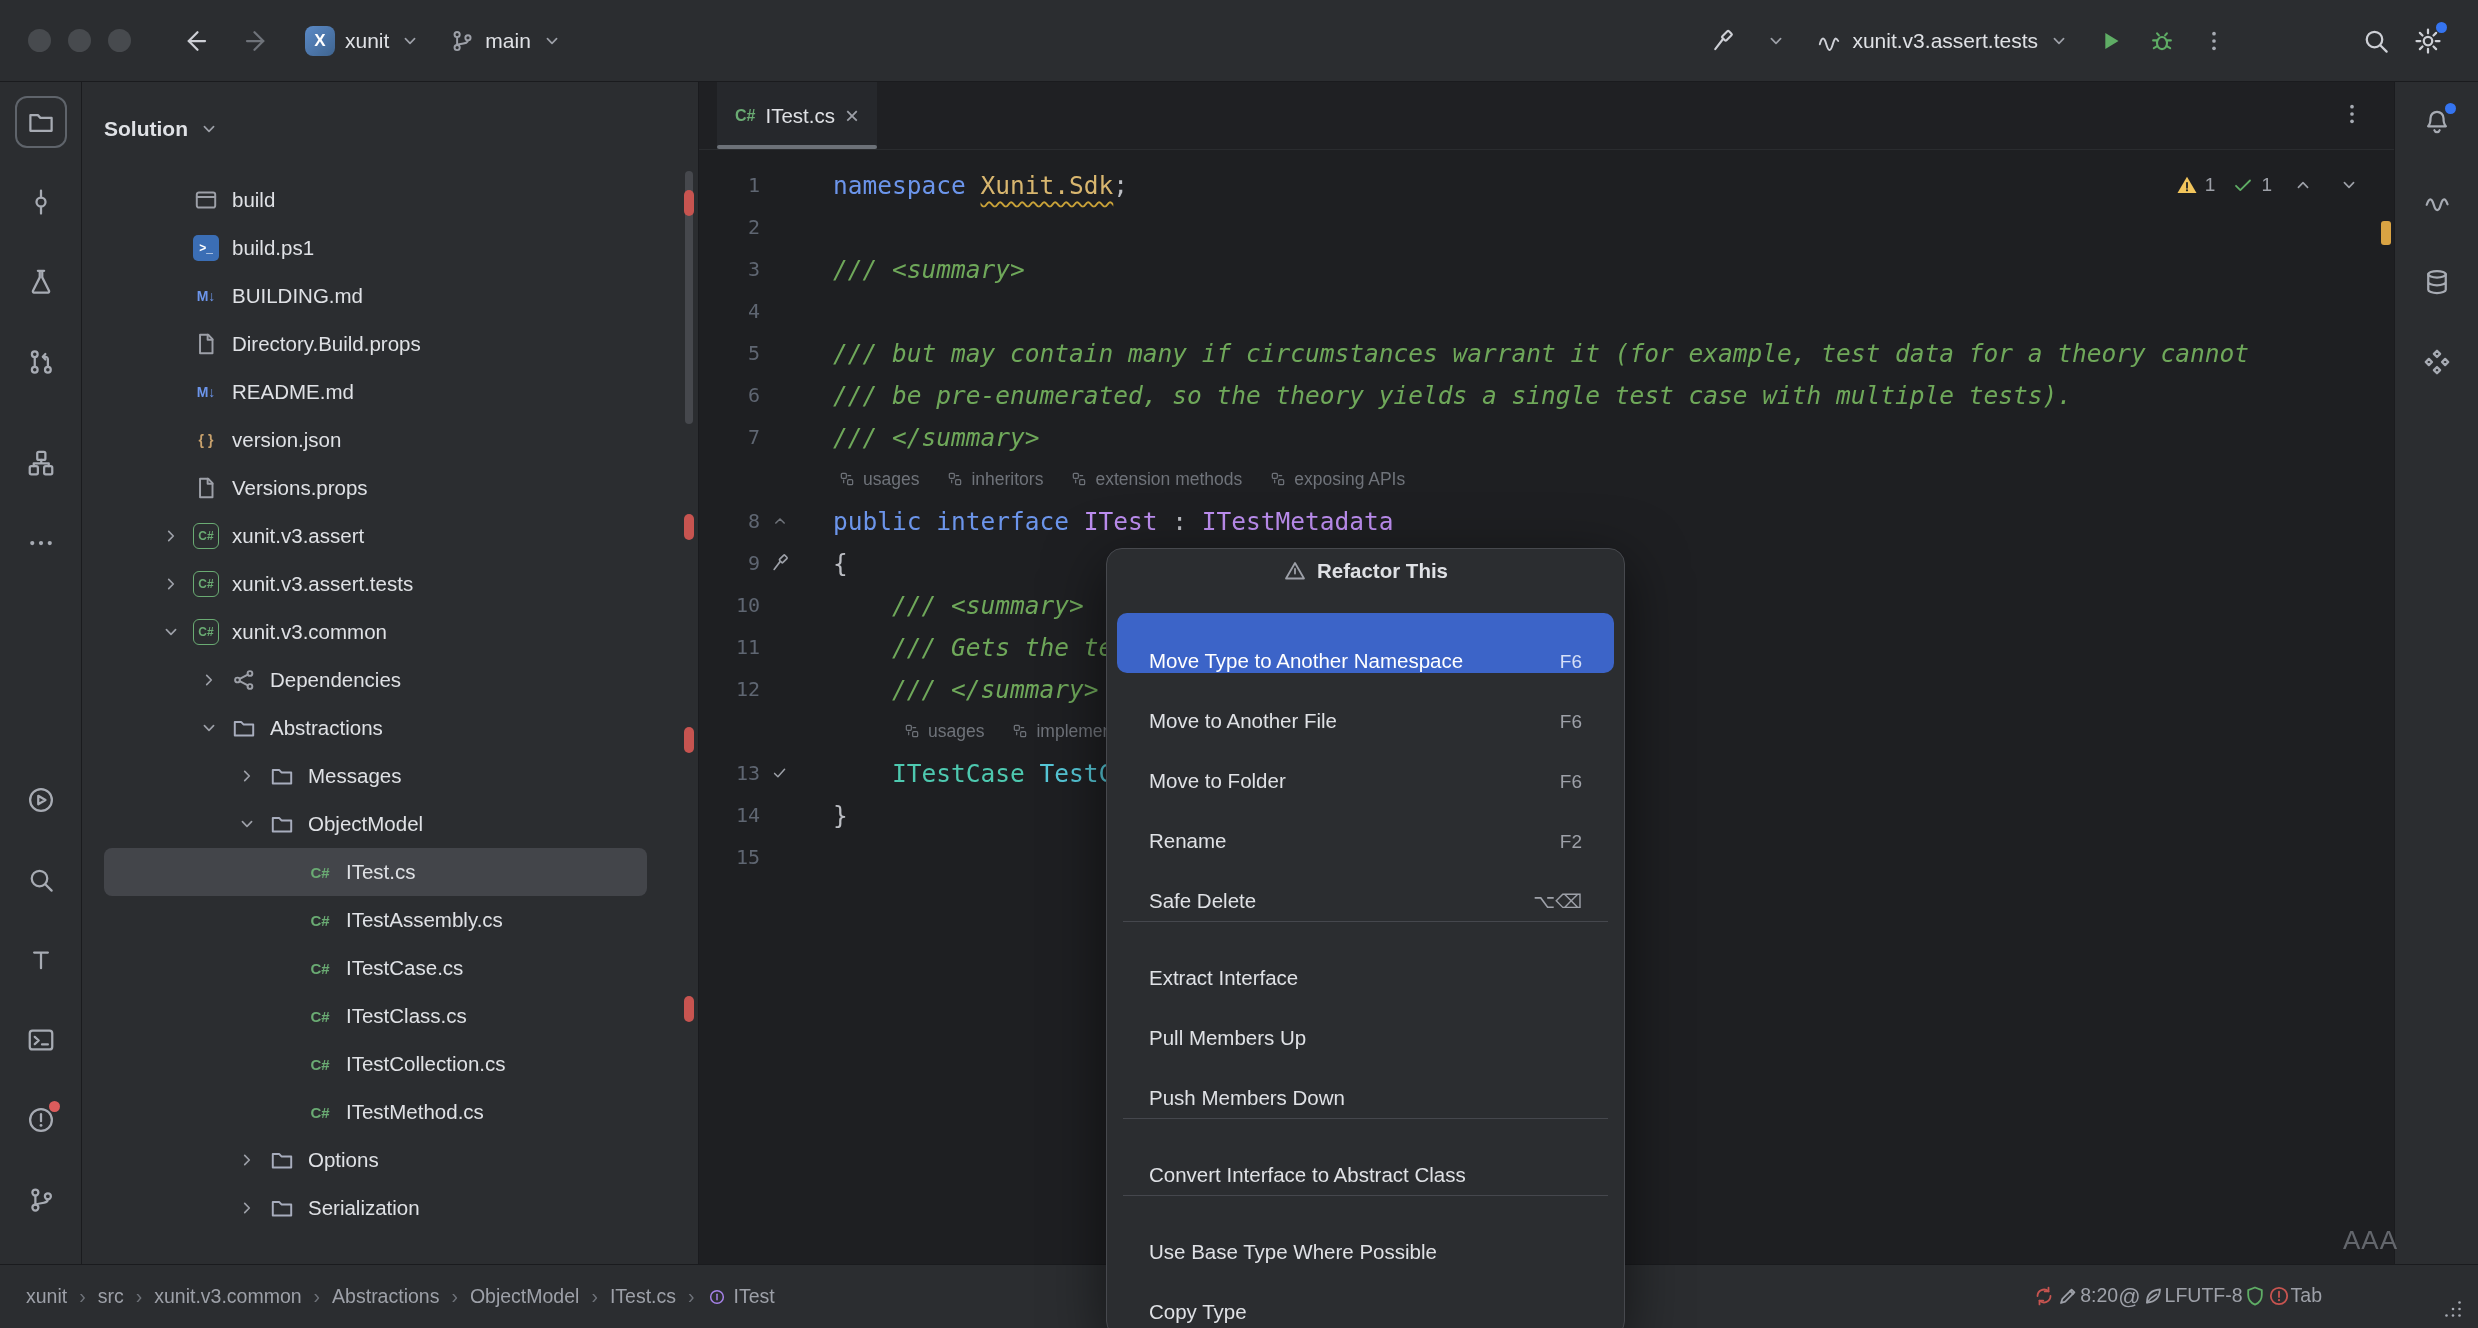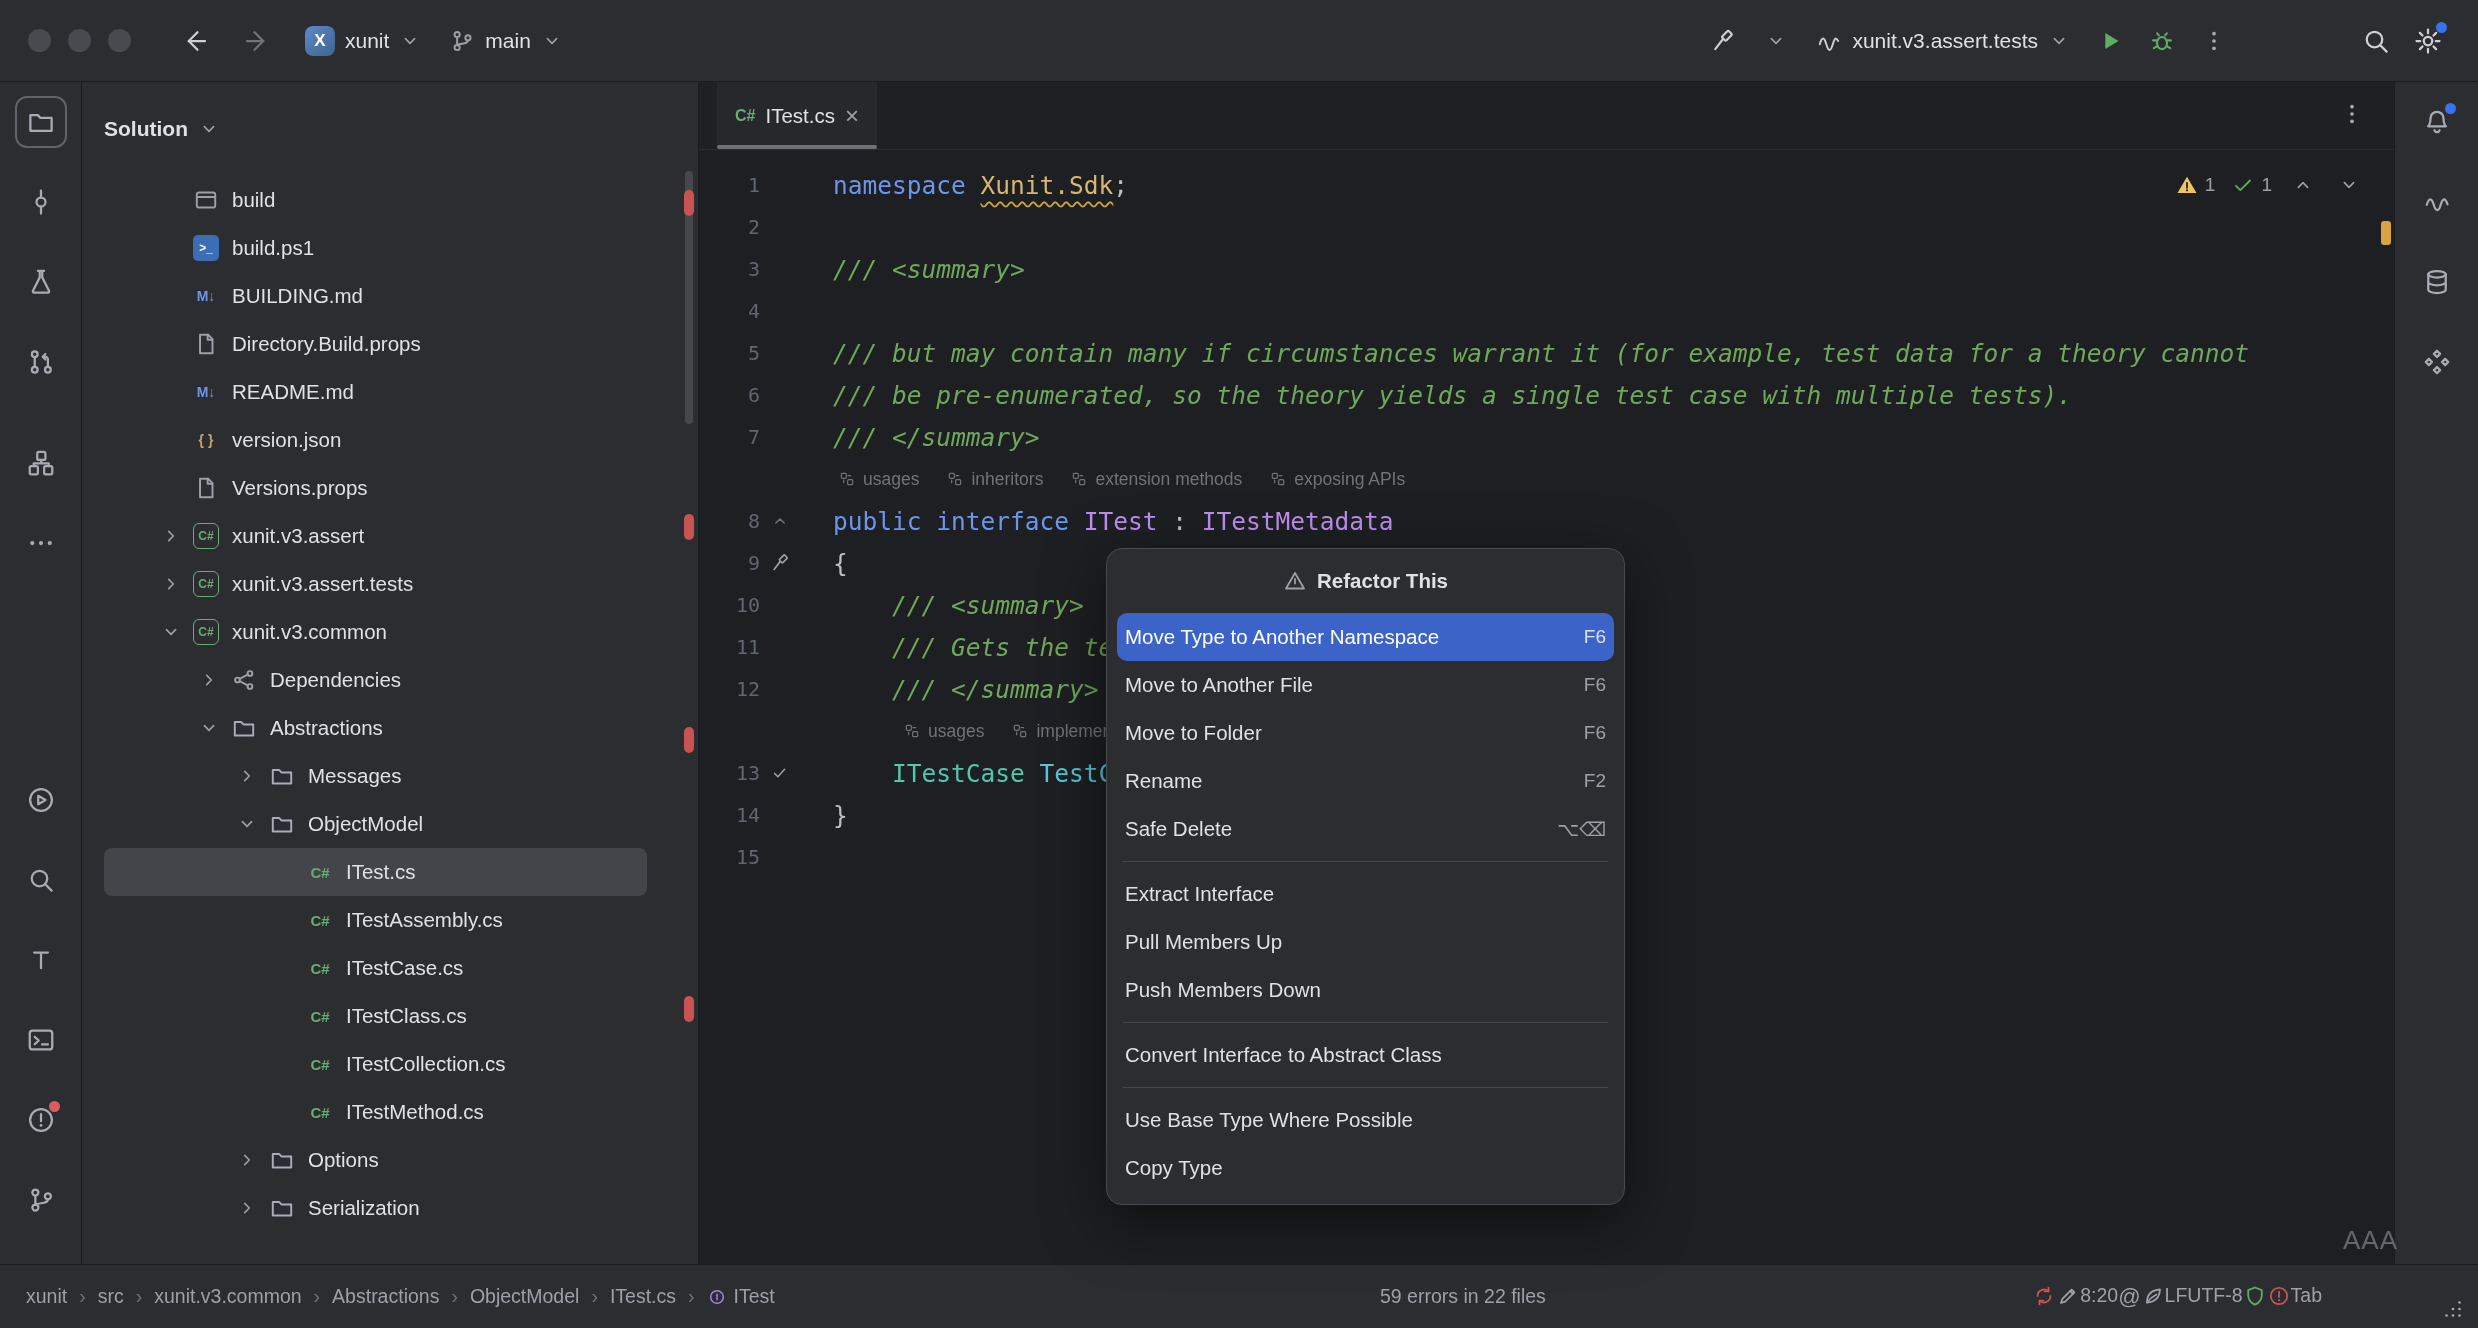--- a/index.html
+++ b/index.html
@@ -88,22 +88,22 @@
   .tk-type{color:#4EC9B0}
   .tk-member{color:#56C8D8}
   .tk-pl{color:#BCBEC4}
   .inspect{position:absolute;top:88px;right:30px;display:flex;align-items:center;gap:16px;font-size:19px;color:#9da0a8}
   .insp-item{display:flex;align-items:center;gap:6px}
   .insp-btn{width:30px;height:30px;display:flex;align-items:center;justify-content:center}
   .stripe-mark{position:absolute;right:3px;top:139px;width:10px;height:24px;border-radius:3px;background:#d9a343}
 
   
   .ctx-menu{position:absolute;left:1106px;top:548px;width:519px;background:#2b2d30;border:1px solid #47494e;border-radius:16px;box-shadow:0 16px 60px rgba(0,0,0,.55);padding:10px 10px 12px;z-index:50}
-  .menu-title{height:44px;display:flex;align-items:center;justify-content:center;gap:10px;font-size:20.5px;font-weight:700;color:#dfe1e5;margin-bottom:10px}
-  .menu-item{height:48px;display:flex;align-items:center;padding:0 8px;border-radius:10px;font-size:20.5px;color:#dfe1e5}
+  .menu-title{height:44px;display:flex;align-items:flex-start;justify-content:center;gap:10px;font-size:20.5px;font-weight:700;color:#dfe1e5;margin-bottom:10px}
+  .menu-item{height:60px;display:flex;align-items:flex-end;padding:0 32px;border-radius:10px;font-size:20.5px;color:#dfe1e5}
   .menu-item .lbl{flex:1}
   .menu-item .sc{color:#9da0a8;font-size:19px}
   .menu-item.selected{background:#3C64C8;color:#fff}
   .menu-item.selected .sc{color:#d6e0f8}
   .menu-sep{height:1px;background:#45474d;margin:8px 6px}
 
   
   .statusbar{height:64px;background:#2b2d30;border-top:1px solid #1a1b1e;display:flex;align-items:center;padding:0 26px;font-size:19.5px;color:#9da0a8;position:relative}
   .crumbs{display:flex;align-items:center;gap:12px;white-space:nowrap}
   .crumb{display:flex;align-items:center;gap:7px}

